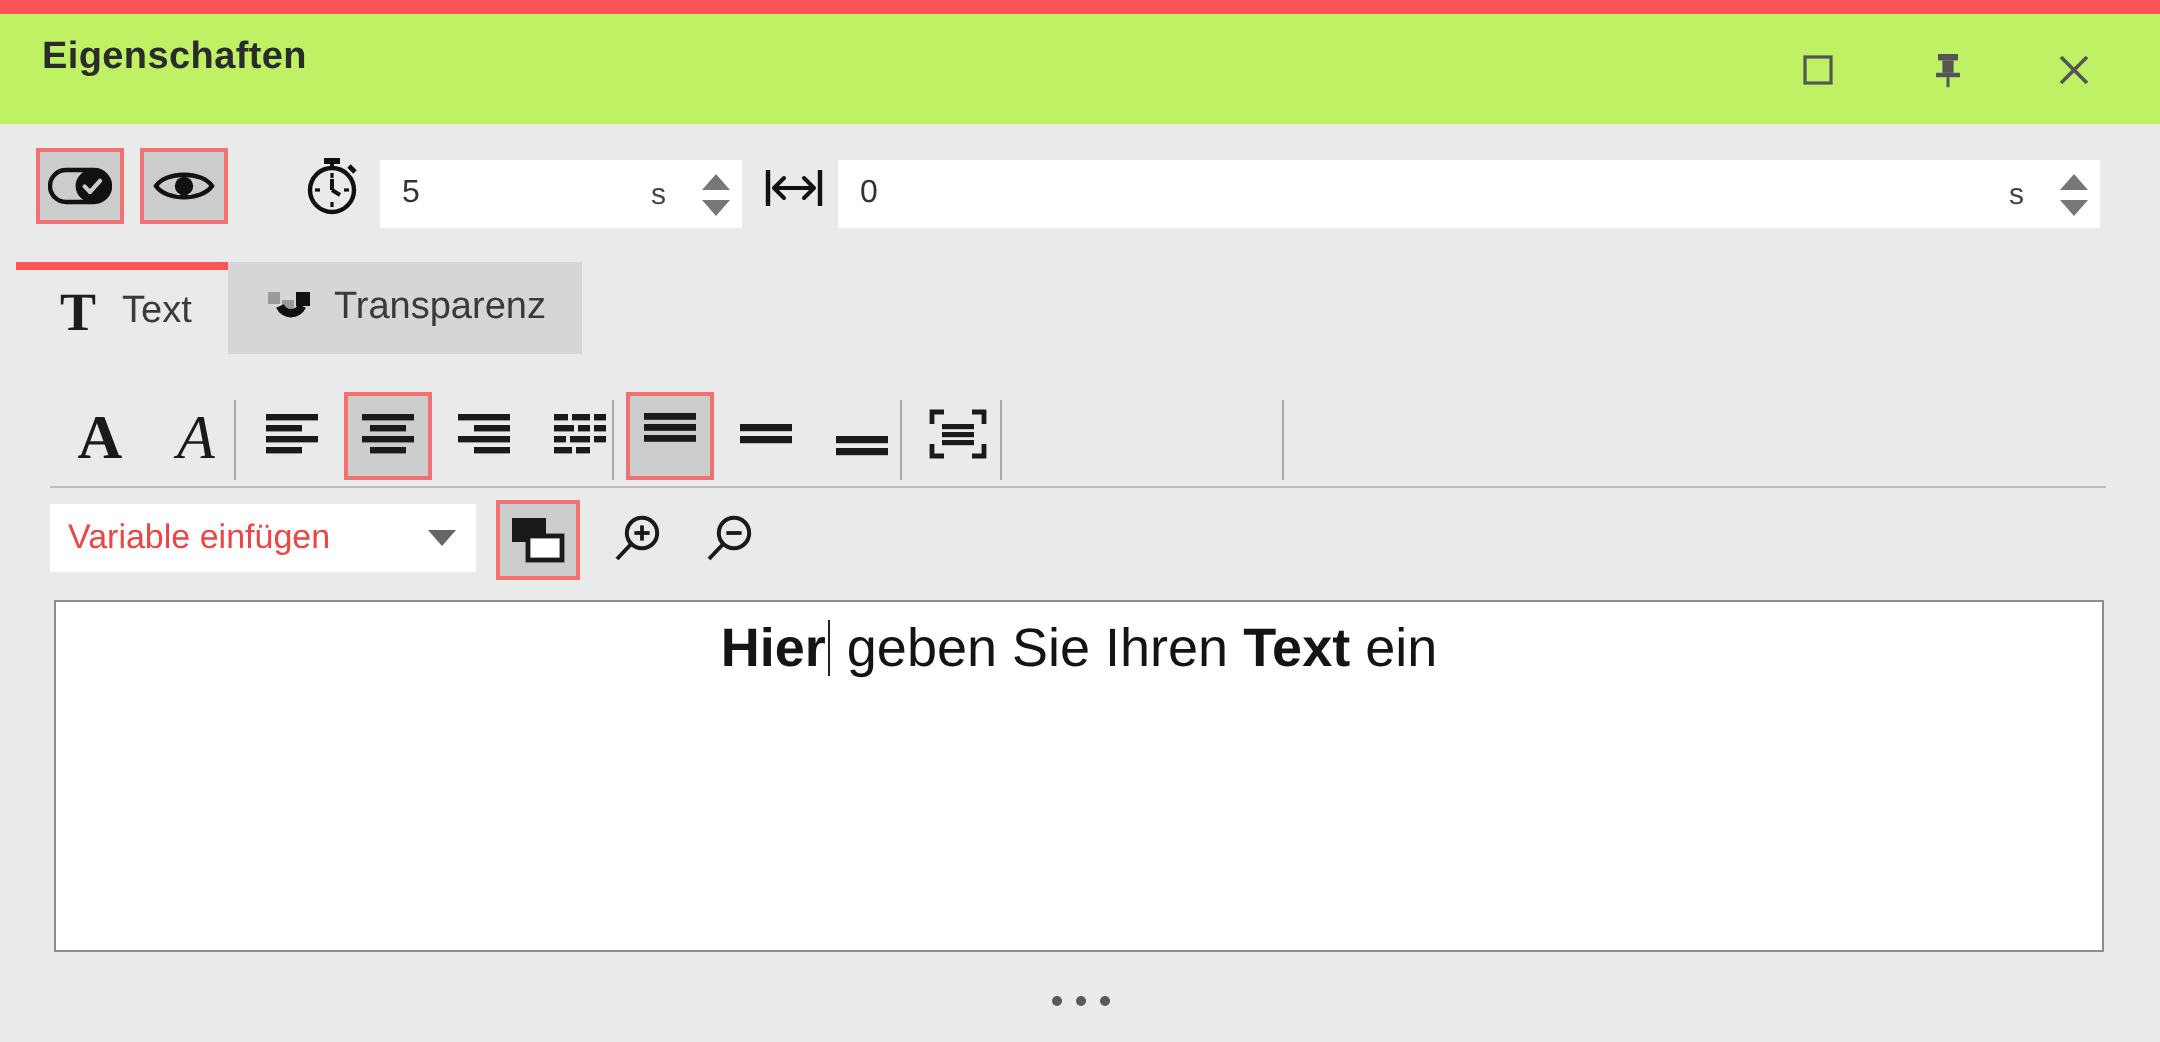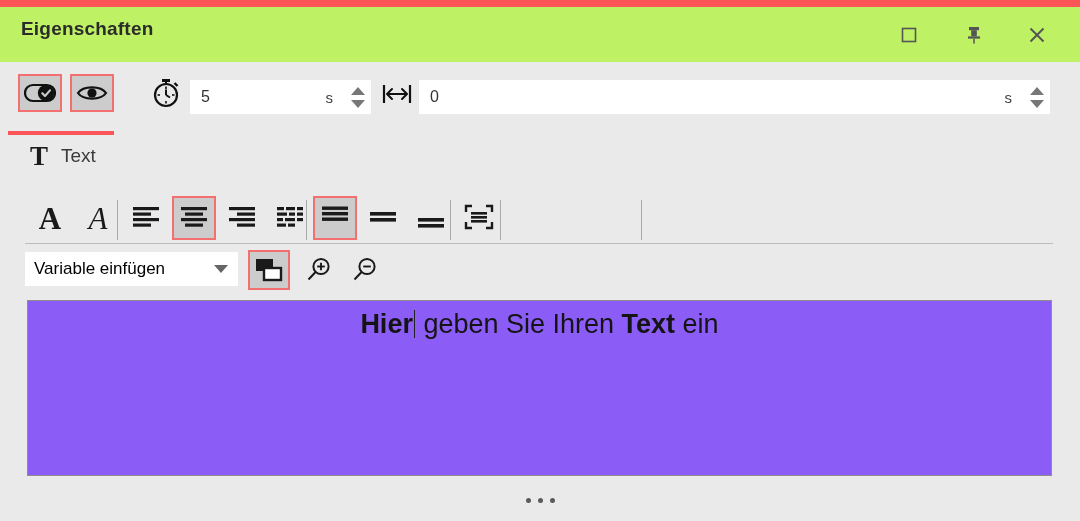--- a/index.html
+++ b/index.html
@@ -203,21 +203,21 @@
     position: absolute; top: 249px; left: 0;
     width: 1080px; height: 44px;
   }
   .var-combo {
     position: absolute; left: 25px; top: 3px;
     width: 213px; height: 34px;
     background: #ffffff;
     display: flex; align-items: center;
     padding: 0 10px 0 9px;
   }
-  .var-combo .ph { flex: 1; font-size: 17px; color: #000000; }
+  .var-combo .ph { flex: 1; font-size: 17px; color: #ef4444; }
   .vbtn {
     position: absolute; top: 1px;
     width: 42px; height: 40px;
     display: flex; align-items: center; justify-content: center;
   }
   .vbtn.sel { background: #cccccc; border: 2px solid #f2706f; }
 
   
   .text-canvas {
     position: absolute; left: 27px; top: 300px;
@@ -340,20 +340,31 @@
 </div>
 
 <div class="tabstrip">
   <div class="tab active">
     <span class="tab-icon">
       <span class="tab-t-glyph">T</span>
     </span>
     <span>Text</span>
   </div>
 
+  <div class="tab inactive">
+    <span class="tab-icon">
+      <svg width="24" height="22" viewBox="0 0 24 22">
+        <rect x="1" y="3" width="6" height="6" fill="#9a9a9a"></rect>
+        <rect x="8" y="7" width="6" height="6" fill="#9a9a9a"></rect>
+        <rect x="15" y="3" width="7" height="7" fill="#111"></rect>
+        <path d="M7 10 a6 6 0 0 0 11 0" fill="none" stroke="#111" stroke-width="4.2"></path>
+      </svg>
+    </span>
+    <span>Transparenz</span>
+  </div>
 </div>
 
 <div class="format-row">
 
   <div class="fbtn" style="left:28px">
     <span class="glyph-bold">A</span>
   </div>
 
   <div class="fbtn" style="left:76px">
     <span class="glyph-italic">A</span>
@@ -495,21 +506,21 @@
 
   <div class="vbtn" style="left:344px">
     <svg width="28" height="28" viewBox="0 0 28 28">
       <circle cx="16" cy="10.5" r="7.6" fill="none" stroke="#1a1a1a" stroke-width="2"></circle>
       <line x1="10.6" y1="16" x2="3.5" y2="23.5" stroke="#1a1a1a" stroke-width="2"></line>
       <line x1="12.2" y1="10.5" x2="19.8" y2="10.5" stroke="#1a1a1a" stroke-width="1.9"></line>
     </svg>
   </div>
 </div>
 
-<div class="text-canvas" style="background: #8b5cf6;">
+<div class="text-canvas" style="background: #ffffff;">
   <div class="canvas-text">
     <b>Hier</b><span class="caret-bar"></span><span> geben Sie Ihren </span><b>Text</b><span> ein</span>
   </div>
 </div>
 
 <div class="ellipsis-handle">
   <i></i>
   <i></i>
   <i></i>
 </div>

